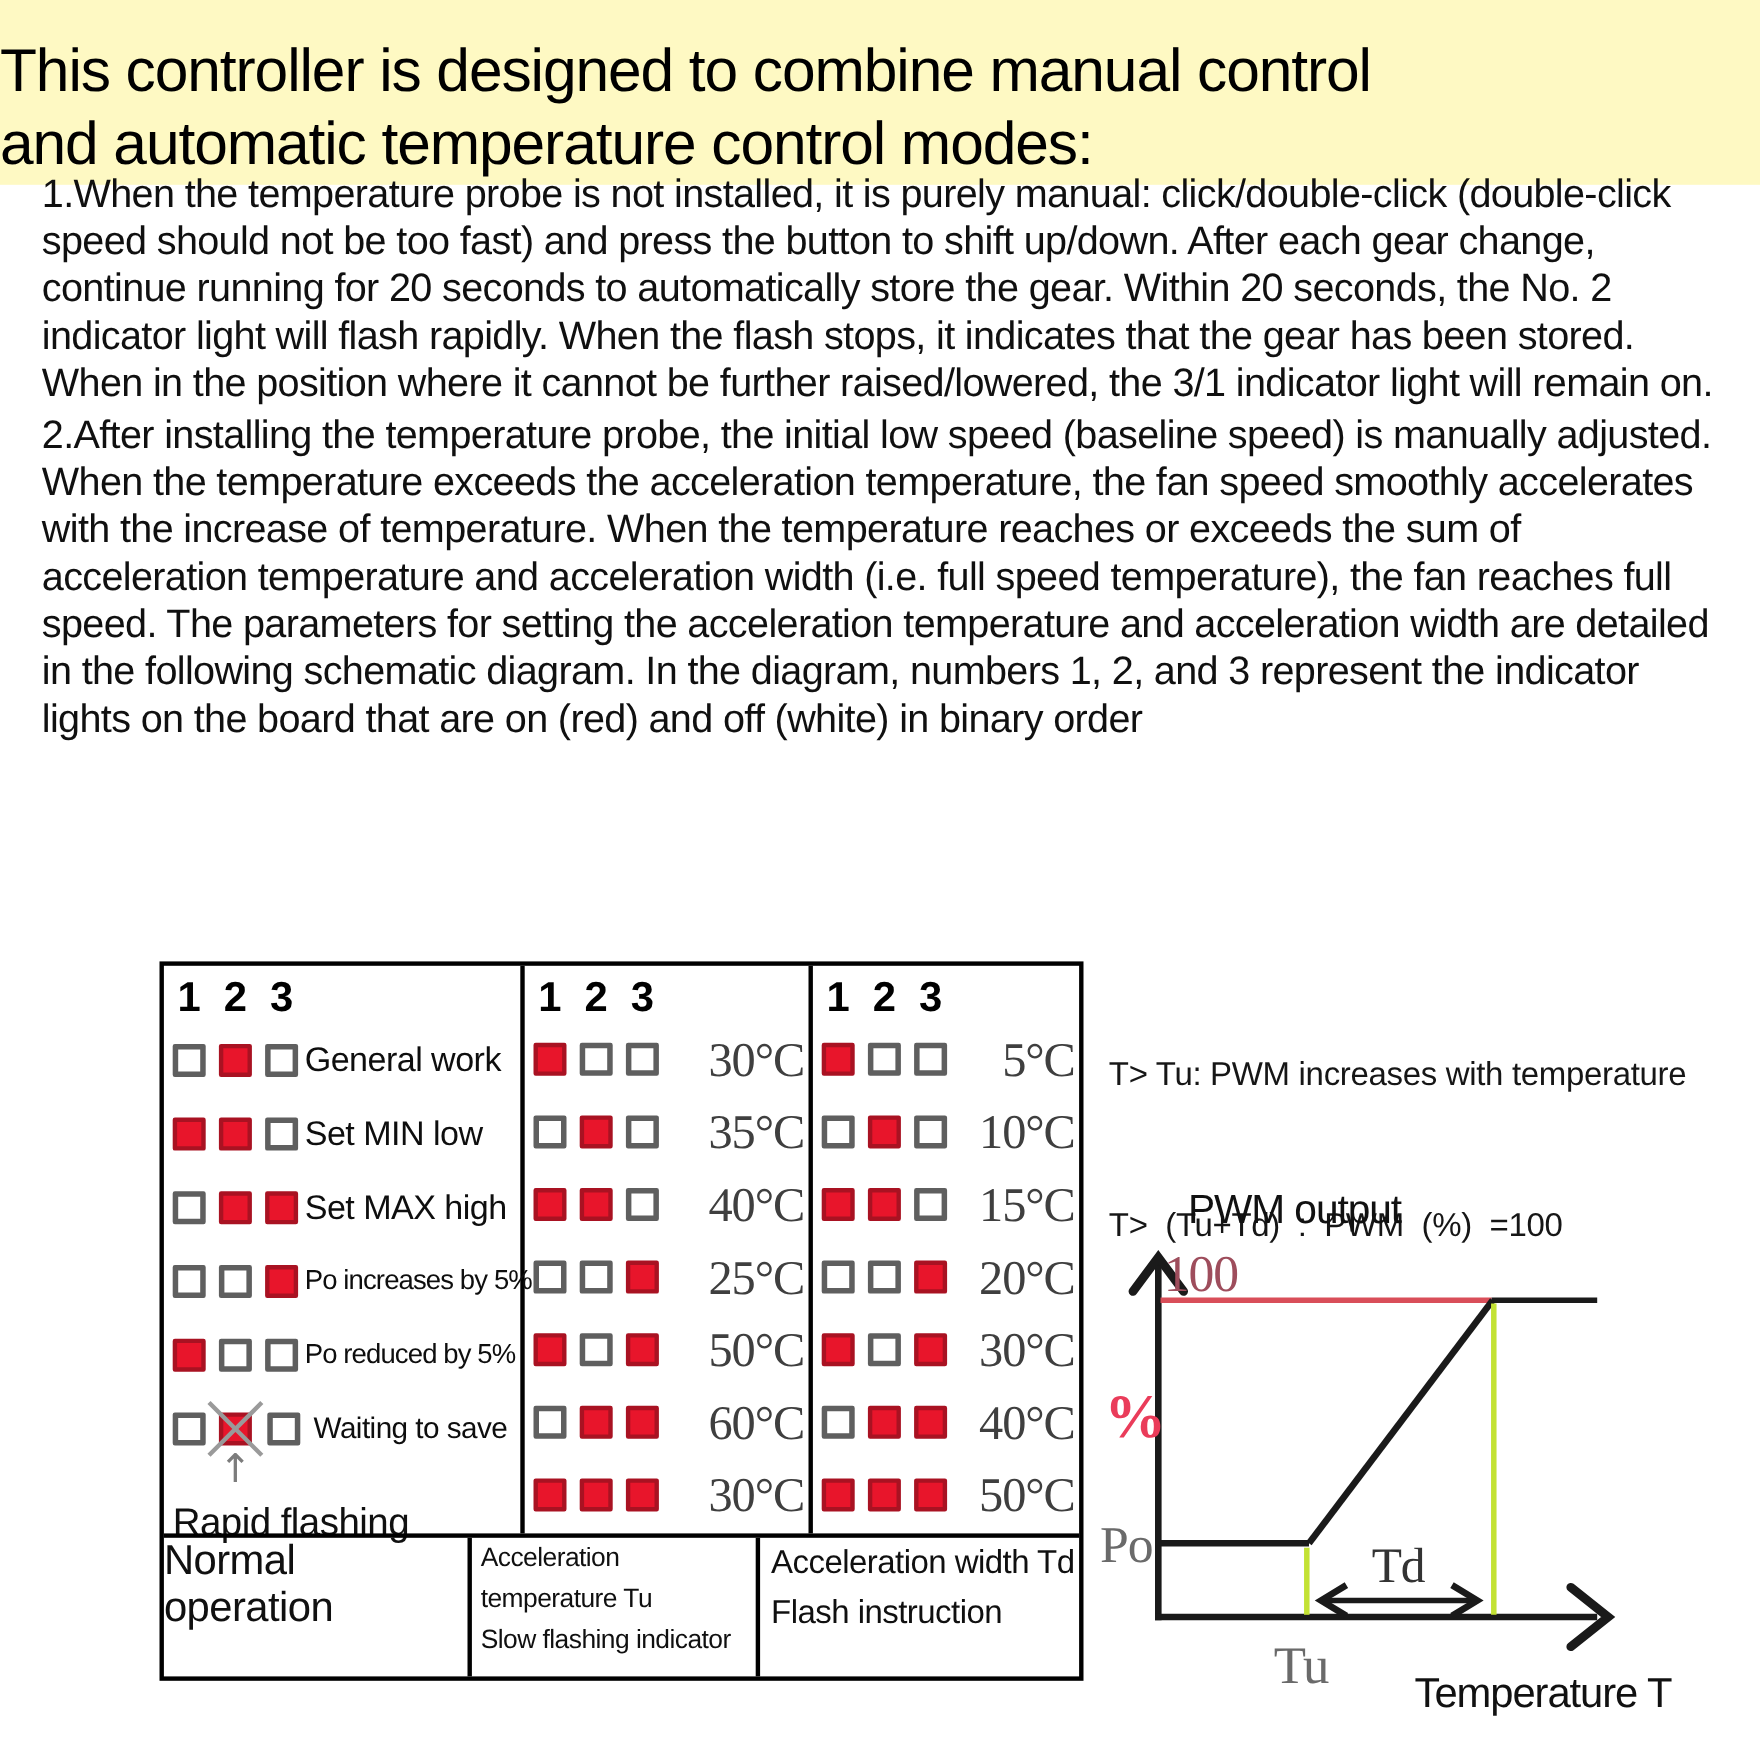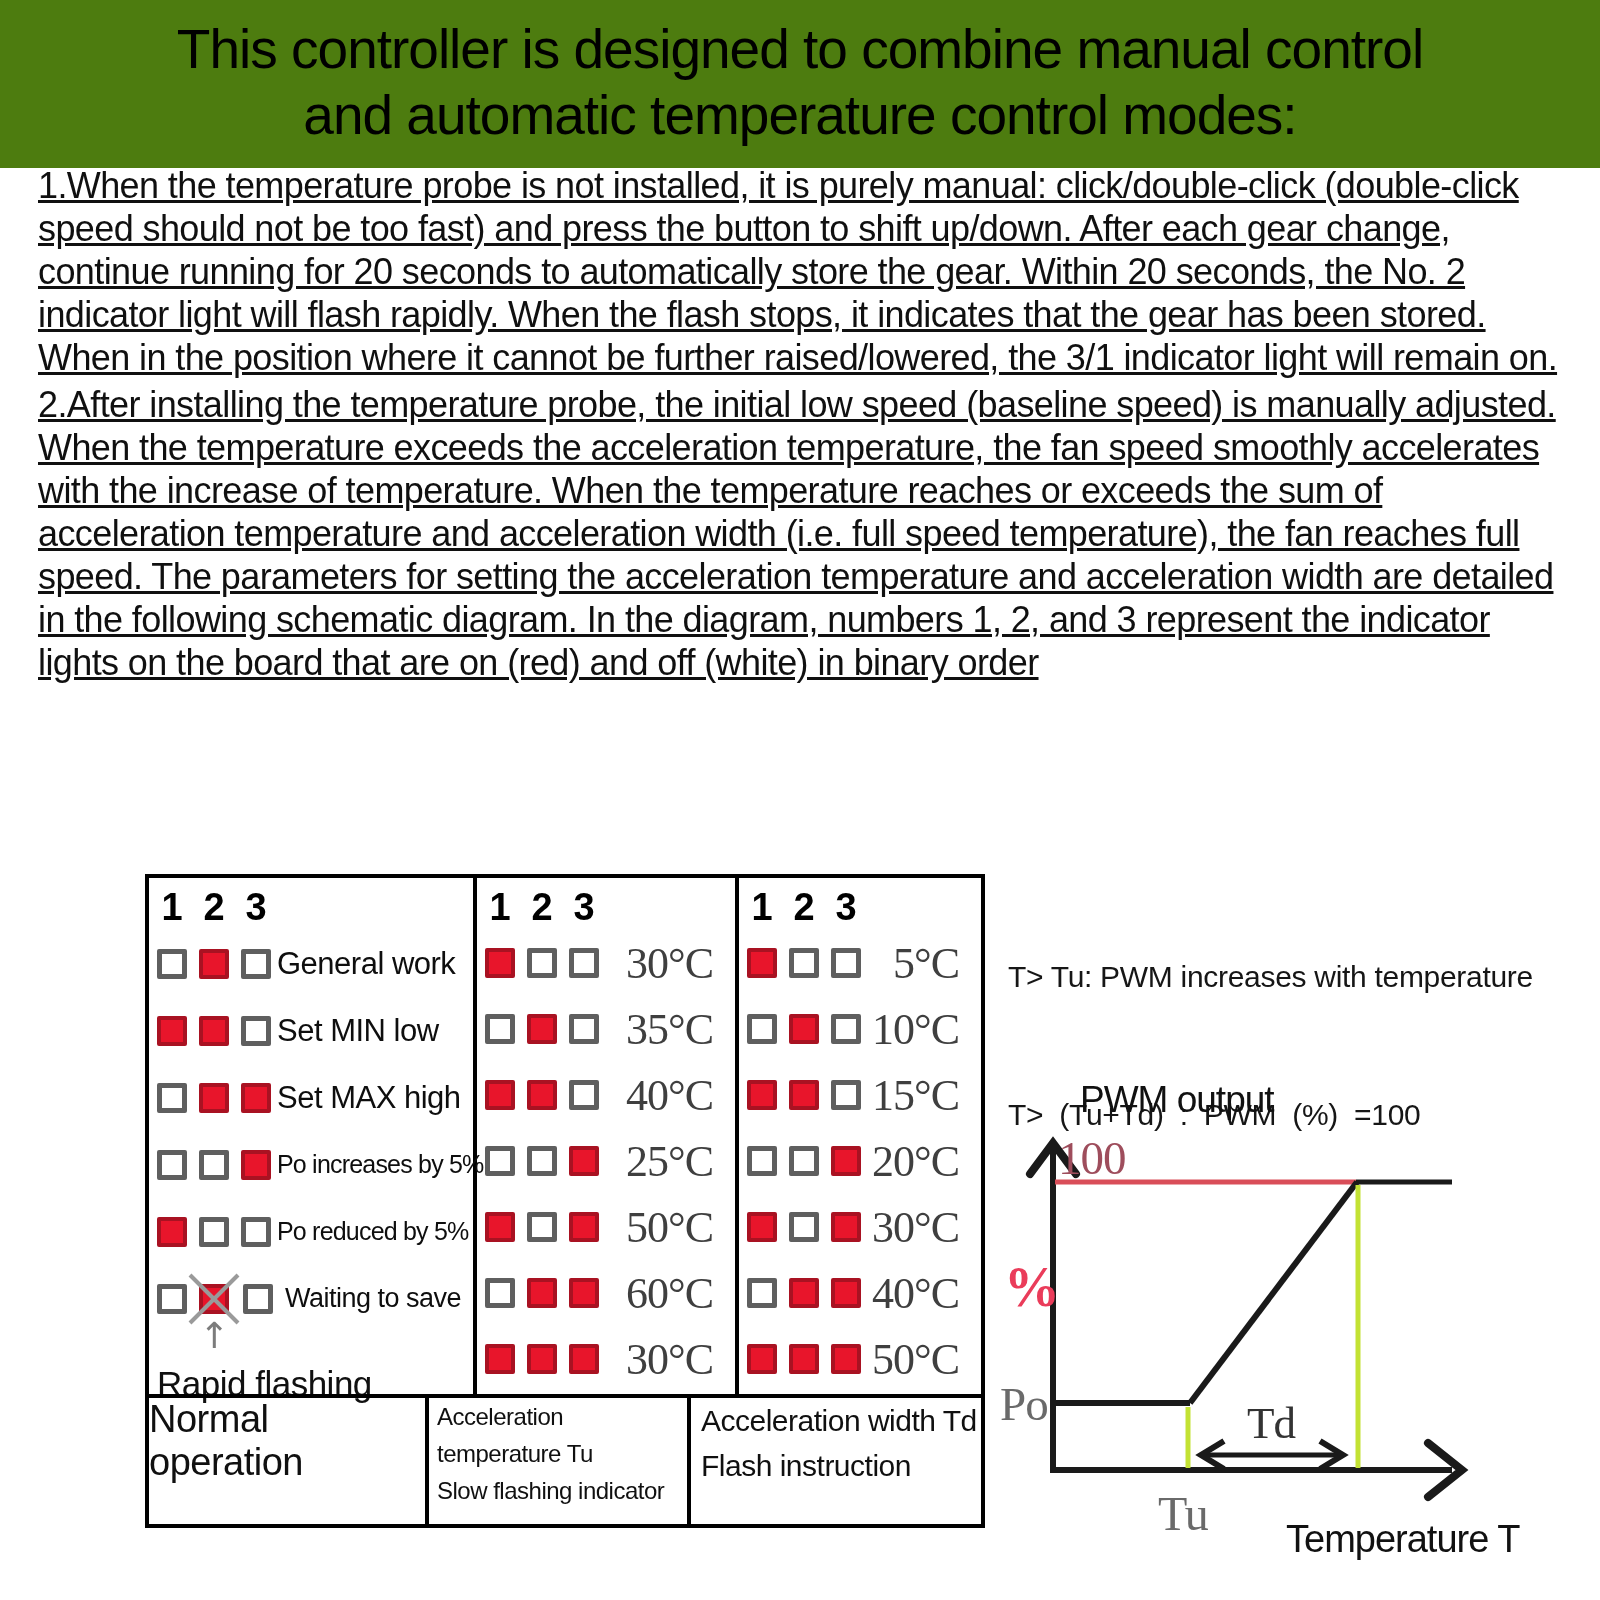--- a/index.html
+++ b/index.html
@@ -5,27 +5,27 @@
   html,body{margin:0;padding:0;}
   body{
     width:1600px;height:1600px;position:relative;background:#ffffff;
     font-family:"Liberation Sans",sans-serif;color:#101010;overflow:hidden;
   }
   *{box-sizing:border-box;}
 
   
   .banner{
     position:absolute;left:0;top:0;width:1600px;height:168px;
-    background:#4d7c0f;color:#000;text-align:center;
-    font-size:55px;line-height:66px;padding-top:16px;font-weight:400;
+    background:#fef9c3;color:#000;text-align:left;
+    font-size:55px;line-height:66px;padding-top:31px;font-weight:400;
     letter-spacing:-1px;
   }
 
   
-  .content{position:absolute;left:38px;top:164px;width:1532px;text-decoration:underline;}
+  .content{position:absolute;left:38px;top:154px;width:1532px;}
   .content p{margin:0 0 4px 0;font-size:36px;line-height:43px;letter-spacing:-0.6px;}
 
   
   .itable{
     position:absolute;left:145px;top:874px;width:840px;height:654px;
     border:4px solid #000;display:flex;flex-direction:column;background:#fff;
   }
   .tbody{display:flex;flex:1;min-height:0;}
   .tfoot{display:flex;height:130px;border-top:4px solid #000;}
   .col{padding:6px 0 0 8px;}
@@ -39,21 +39,21 @@
   .box{width:30px;height:30px;margin-right:12px;border-radius:2px;flex:0 0 auto;}
   .box.off{background:#fff;border:5px solid #5f5f5f;}
   .box.on{background:#e8152b;border:4px solid #a91222;}
   .boxes{display:flex;align-items:center;}
   .boxes .box:last-child{margin-right:6px;}
   .lbl{font-size:31px;color:#0e0e0e;white-space:nowrap;letter-spacing:-0.5px;}
   .lbl.mid{font-size:27px;}
   .lbl.small{font-size:25px;letter-spacing:-0.8px;}
   .temp{
     font-family:"Liberation Serif",serif;font-size:44px;color:#3f3f3f;
-    margin-left:auto;padding-right:22px;letter-spacing:-1px;white-space:nowrap;
+    margin-left:auto;padding-right:4px;letter-spacing:-1px;white-space:nowrap;
   }
   
   .flashwrap{position:relative;width:46px;height:46px;margin:-8px 6px -8px -8px;
     display:flex;align-items:center;justify-content:center;flex:0 0 auto;}
   .flashwrap .box{margin:0;}
   .rays{position:absolute;left:-6px;top:-6px;width:58px;height:58px;}
   .uparrow{
     position:absolute;left:50%;transform:translateX(-50%);top:42px;
     color:#7c7c7c;font-size:36px;line-height:1;font-family:"DejaVu Sans",sans-serif;
   }

